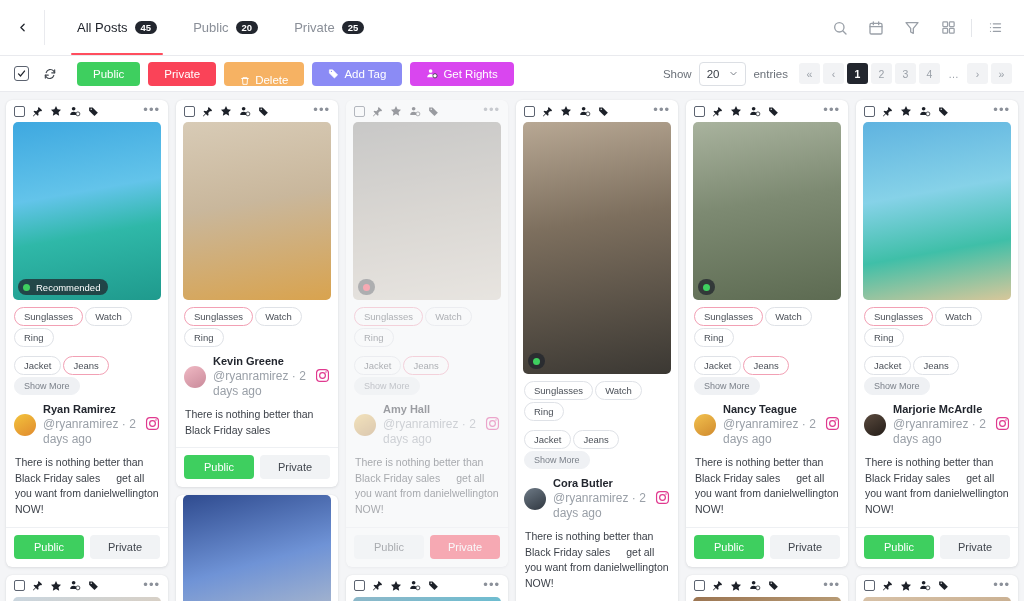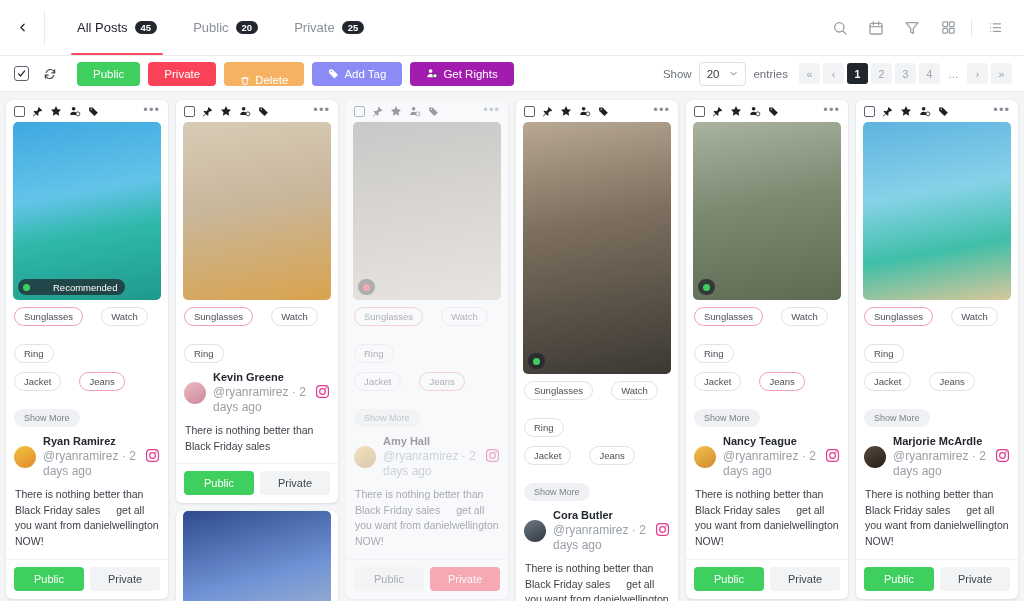--- a/index.html
+++ b/index.html
@@ -85,21 +85,21 @@
     color: #ffffff;
     cursor: pointer;
     border: none;
     font-family: inherit;
     white-space: nowrap;
   }
   .abtn.green  { background: #3ecf5f; }
   .abtn.red    { background: #fa4358; }
   .abtn.orange { background: #f6b263; align-items: flex-end; }
   .abtn.purple { background: #8b8bf5; }
-  .abtn.black  { background: #a21caf; justify-content: space-between; }
+  .abtn.black  { background: #d946ef; justify-content: space-between; }
 
   .pager { margin-left: auto; display: flex; align-items: center; gap: 7px; }
   .pg-label { font-size: 11.5px; color: #6b7179; }
   .pg-select {
     border: 1px solid #dcdfe4; border-radius: 4px;
     background: #fff; height: 24px;
     display: flex; align-items: center; gap: 10px;
     padding: 0 7px; font-size: 11.5px; color: #3c4149;
     cursor: pointer;
   }
@@ -150,28 +150,28 @@
   .chicon { cursor: pointer; display:flex; align-items:center; }
   .dots3 { margin-left: auto; letter-spacing: 1px; color: #8b9099; font-size: 13px; line-height: 1; cursor: pointer; padding-bottom: 3px; }
 
   .media { position: relative; margin: 0 7px; border-radius: 5px; overflow: hidden; }
   .media .ph { display: block; width: 100%; }
   .badge {
     position: absolute; left: 5px; bottom: 5px;
     background: rgba(32,36,44,.74);
     border-radius: 11px;
     height: 16px;
-    display: inline-flex; align-items: center; gap: 23px;
+    display: inline-flex; align-items: center; gap: 6px;
     padding: 0 8px 0 5px;
     color: #fff; font-size: 9.5px;
   }
   .badge.dotonly { padding: 0 5px; }
   .dot { width: 7px; height: 7px; border-radius: 50%; flex: none; }
 
-  .tags { padding: 7px 8px 2px; display: flex; flex-wrap: wrap; gap: 18px; }
+  .tags { padding: 7px 8px 2px; display: flex; flex-wrap: wrap; gap: 2px; }
   .tag {
     border: 1px solid #dfe2e7; border-radius: 11px;
     padding: 3px 9px; font-size: 9.5px; color: #4b5058;
     background: #fff; cursor: pointer; white-space: nowrap;
   }
   .tag.hl { border-color: #f2a0b4; color: #4b5058; }
   .tag.more { background: #eff1f4; border-color: #eff1f4; color: #7b818a; font-size: 9px; }
 
   .author { display: flex; align-items: center; gap: 7px; padding: 6px 8px 2px; }
   .avatar { width: 22px; height: 22px; border-radius: 50%; flex: none; overflow:hidden; }

